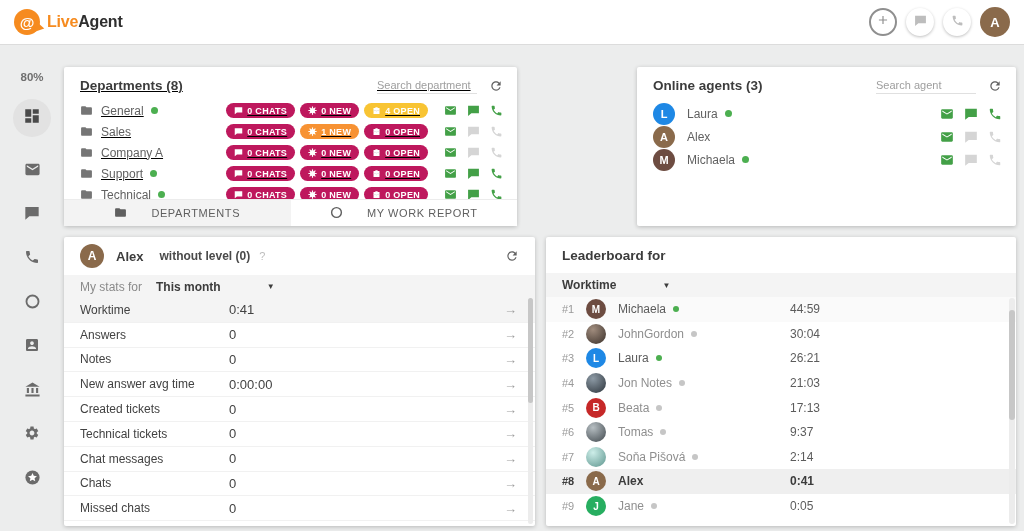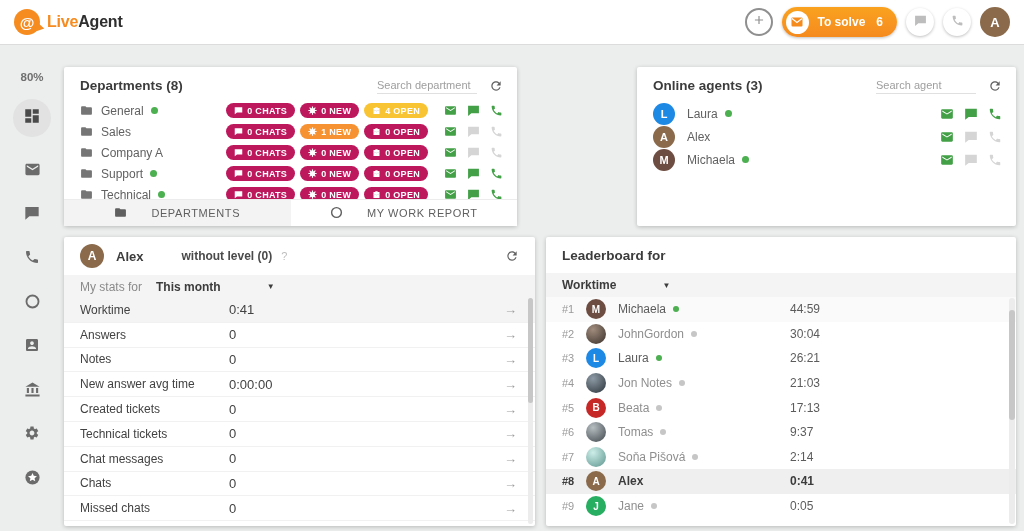--- a/index.html
+++ b/index.html
@@ -31,21 +31,21 @@
   
   .sidebar { position:absolute; left:0; top:45px; width:64px; height:486px; display:flex; flex-direction:column; align-items:center; }
   .sb-pct { margin-top:26px; font-size:11.5px; font-weight:bold; color:#6f6f6f; }
   .sb-item { margin-top:24px; width:20px; height:20px; display:flex; align-items:center; justify-content:center; cursor:pointer; }
   .sb-active { margin-top:16px; width:38px; height:38px; border-radius:50%; background:#e2e2e2; }
   svg.sb-ic { fill:#6b6b6b; }
   .sb-active svg.sb-ic { fill:#4a4a4a; }
 
   
   .panel { position:absolute; background:#fff; border-radius:2px; box-shadow:0 1px 4px rgba(0,0,0,.22); }
-  #p-depts  { left:64px;  top:67px;  width:453px; height:159px; }
+  #p-depts  { left:64px;  top:67px;  width:453px; height:159px;text-decoration:underline; }
   #p-agents { left:637px; top:67px;  width:379px; height:159px; }
   #p-report { left:64px;  top:237px; width:471px; height:289px; }
   #p-board  { left:546px; top:237px; width:470px; height:289px; overflow:hidden; }
 
   .panel-head { display:flex; align-items:center; padding:10px 14px 4px 16px; }
   .panel-title { font-size:13.5px; font-weight:bold; color:#3c3c3c; }
   .search-wrap { margin-left:auto; display:flex; align-items:center; gap:12px; }
   .search-input { border:none; border-bottom:1px solid #e0e0e0; width:100px; font-size:11px; color:#555;
                   font-family:"Liberation Sans",sans-serif; outline:none; padding:2px 0; }
   .search-input::placeholder { color:#9e9e9e; }
@@ -78,21 +78,21 @@
   
   .agent-rows { margin-top:4px; }
   .agent-row { height:23px; display:flex; align-items:center; padding:0 14px 0 16px; cursor:pointer; }
   .avat { width:22px; height:22px; border-radius:50%; color:#fff; font-size:11px; font-weight:bold;
           display:flex; align-items:center; justify-content:center; flex:none; }
   .agent-name { font-size:12px; color:#616161; margin-left:12px; }
 
   
   .rep-head { height:38px; display:flex; align-items:center; padding:0 16px; }
   .rep-name { font-size:13px; font-weight:bold; color:#3c3c3c; margin-left:12px; }
-  .rep-level { font-size:12px; font-weight:bold; color:#4a4a4a; margin-left:38px; }
+  .rep-level { font-size:12px; font-weight:bold; color:#4a4a4a; margin-left:16px; }
   .rep-help { font-size:11px; color:#bdbdbd; margin-left:9px; cursor:pointer; }
   .statsfor { height:23px; background:#f4f4f4; display:flex; align-items:center; padding:0 16px; }
   .statsfor-label { font-size:12px; color:#8a8a8a; }
   .period { font-size:12px; font-weight:bold; color:#3c3c3c; margin-left:14px; cursor:pointer; }
   .caret { font-size:8px; color:#3c3c3c; margin-left:46px; cursor:pointer; }
   .stat-row { height:24.8px; display:flex; align-items:center; padding:0 18px 0 16px; border-bottom:1px solid #f1f1f1; cursor:pointer; }
   .stat-row.hl { background:#f4f4f4; }
   .stat-label { font-size:12px; color:#424242; width:149px; }
   .stat-value { font-size:13px; color:#424242; }
   .stat-arrow { margin-left:auto; color:#9e9e9e; font-size:13px; }
@@ -122,30 +122,20 @@
         <span>@</span>
       </div>
     <div class="logo-text"><span class="logo-live">Live</span><span class="logo-agent">Agent</span></div>
   </div>
   <div class="top-right">
     <div class="circ-btn plain">
       <span><svg width="14" height="14" viewBox="0 0 24 24">
             <path d="M11 5h2v14h-2zM5 11h14v2H5z" fill="#8f8f8f"></path>
           </svg></span>
     </div>
-    <div class="tosolve">
-      <div class="tosolve-ic">
-        <svg width="12" height="10" viewBox="0 0 24 20">
-            <rect x="1" y="1" width="22" height="18" rx="2" fill="#f58a1f"></rect>
-            <path d="M2 3l10 8L22 3" stroke="#fff" stroke-width="2.4" fill="none"></path>
-          </svg>
-      </div>
-      <span class="tosolve-label">To solve</span>
-      <span class="tosolve-count">6</span>
-    </div>
     <div class="circ-btn">
       <span><svg width="13" height="13" viewBox="0 0 24 24">
             <path d="M2 3h20v14H8l-6 5z" fill="#bdbdbd"></path>
           </svg></span>
     </div>
     <div class="circ-btn">
       <span><svg width="13" height="13" viewBox="0 0 24 24">
             <path d="M6.6 10.8c1.4 2.8 3.8 5.1 6.6 6.6l2.2-2.2c.3-.3.7-.4 1-.2 1.1.4 2.3.6 3.6.6.6 0 1 .4 1 1V20c0 .6-.4 1-1 1C10.6 21 3 13.4 3 4c0-.6.4-1 1-1h3.5c.6 0 1 .4 1 1 0 1.2.2 2.4.6 3.6.1.3 0 .7-.2 1l-2.3 2.2z" fill="#bdbdbd"></path>
           </svg></span>
     </div>

